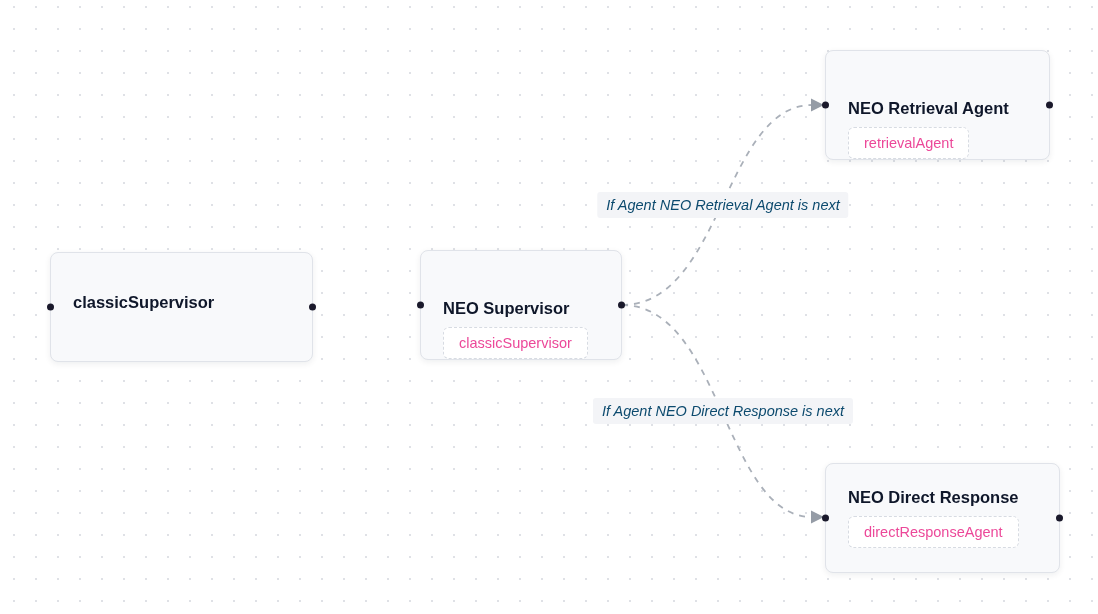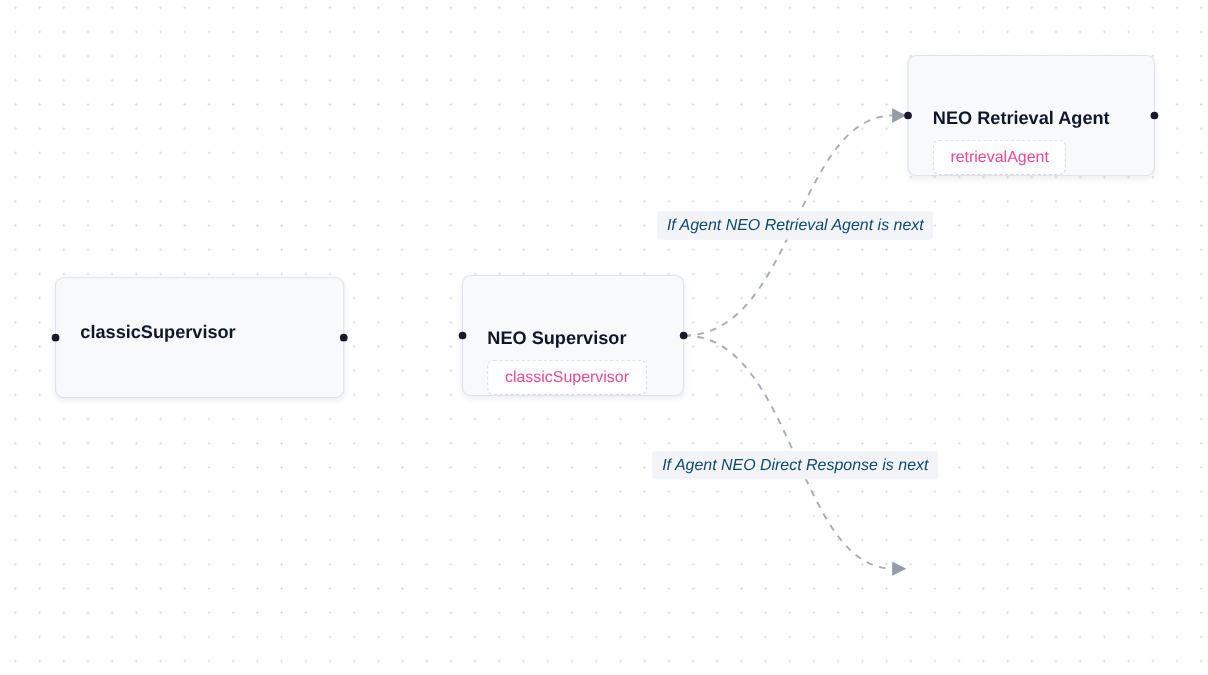--- a/index.html
+++ b/index.html
@@ -116,18 +116,24 @@
     <div class="handle right"></div>
   </div>
 
   <div class="node" style="left:825px; top:50px; width:225px;justify-content:flex-end;">
     <div class="handle left"></div>
     <div class="node-title">NEO Retrieval Agent</div>
     <div class="agent-chip">retrievalAgent</div>
     <div class="handle right"></div>
   </div>
 
+  <div class="node" style="left:825px; top:463px; width:235px;">
+    <div class="handle left"></div>
+    <div class="node-title">NEO Direct Response</div>
+    <div class="agent-chip">directResponseAgent</div>
+    <div class="handle right"></div>
+  </div>
 
   <div class="edge-label" style="left:723px; top:205px;">If Agent NEO Retrieval Agent is next</div>
 
-  <div class="edge-label" style="left:723px; top:411px;margin-top:12px;">If Agent NEO Direct Response is next</div>
+  <div class="edge-label" style="left:723px; top:411px;">If Agent NEO Direct Response is next</div>
 
 </div>
 
 </body></html>

